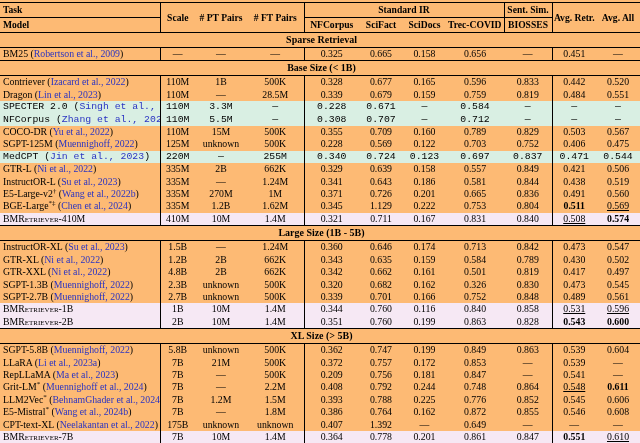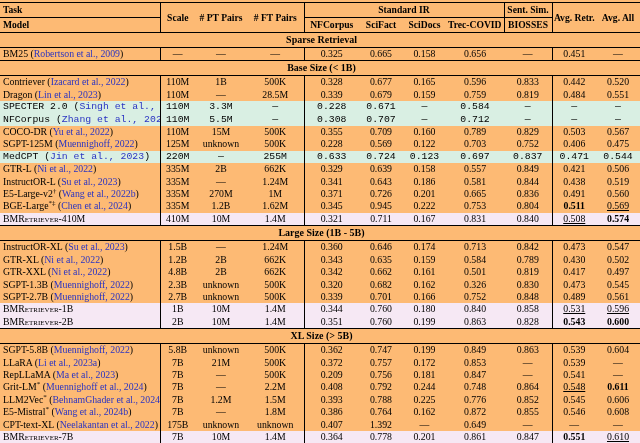--- a/index.html
+++ b/index.html
@@ -163,21 +163,21 @@
           <td>0.703</td>
           <td class="vbar-r">0.752</td>
           <td>0.406</td>
           <td>0.475</td>
         </tr>
         <tr class="hl-green">
           <td class="model vbar-r"><span>MedCPT</span> (<span class="cite">Jin et al., 2023</span>)</td>
           <td>220M</td>
           <td>—</td>
           <td class="vbar-r">255M</td>
-          <td>0.633</td>
+          <td>0.340</td>
           <td>0.724</td>
           <td>0.123</td>
           <td>0.697</td>
           <td class="vbar-r">0.837</td>
           <td>0.471</td>
           <td>0.544</td>
         </tr>
         <tr>
           <td class="model vbar-r"><span>GTR-L</span> (<span class="cite">Ni et al., 2022</span>)</td>
           <td>335M</td>
@@ -216,21 +216,21 @@
           <td class="vbar-r">0.836</td>
           <td>0.491</td>
           <td>0.560</td>
         </tr>
         <tr>
           <td class="model vbar-r"><span>BGE-Large</span><sup>*‡</sup> (<span class="cite">Chen et al., 2024</span>)</td>
           <td>335M</td>
           <td>1.2B</td>
           <td class="vbar-r">1.62M</td>
           <td>0.345</td>
-          <td>0.945</td>
+          <td>1.129</td>
           <td>0.222</td>
           <td>0.753</td>
           <td class="vbar-r">0.804</td>
           <td class="bold">0.511</td>
           <td class="ul">0.569</td>
         </tr>
         <tr class="hl-pink">
           <td class="model vbar-r"><span class="sc">BMRetriever-410M</span></td>
           <td>410M</td>
           <td>10M</td>
@@ -311,21 +311,21 @@
           <td>0.489</td>
           <td>0.561</td>
         </tr>
         <tr class="hl-pink">
           <td class="model vbar-r"><span class="sc">BMRetriever-1B</span></td>
           <td>1B</td>
           <td>10M</td>
           <td class="vbar-r">1.4M</td>
           <td>0.344</td>
           <td>0.760</td>
-          <td>0.180</td>
+          <td>0.116</td>
           <td>0.840</td>
           <td class="vbar-r">0.858</td>
           <td class="ul">0.531</td>
           <td class="ul">0.596</td>
         </tr>
         <tr class="hl-pink">
           <td class="model vbar-r"><span class="sc">BMRetriever-2B</span></td>
           <td>2B</td>
           <td>10M</td>
           <td class="vbar-r">1.4M</td>

